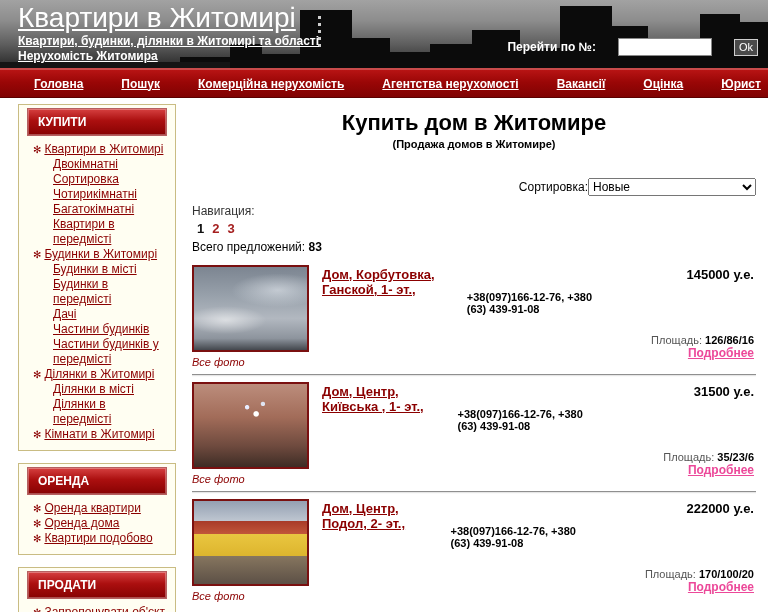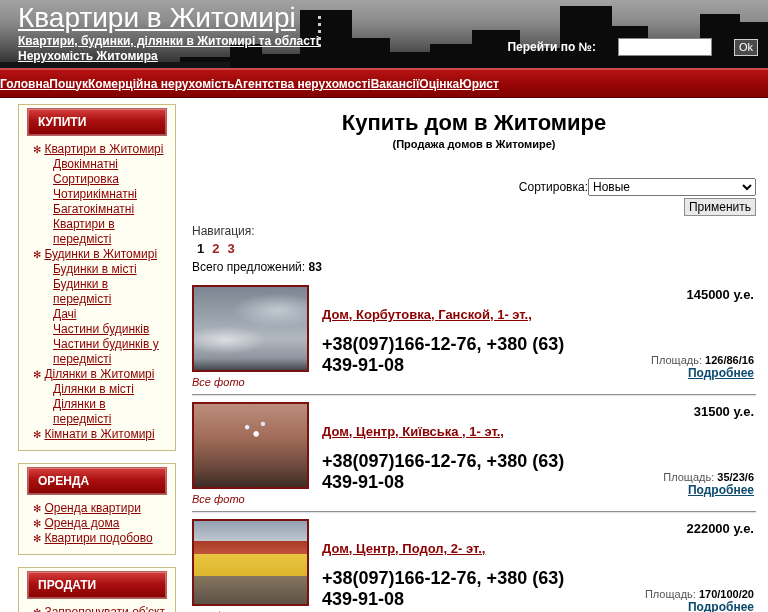--- a/index.html
+++ b/index.html
@@ -41,21 +41,21 @@
     font-size: 11px; padding: 1px 4px; line-height: 13px;
   }
 
   
   .main-nav {
     height: 27px;
     background: linear-gradient(180deg, #b81414 0%, #9a0606 45%, #800202 100%);
     border-top: 2px solid #c94b4b;
     border-bottom: 1px solid #5c0000;
     display: flex; align-items: center;
-    
+    padding-left: 34px; gap: 38px;
   }
   .nav-link {
     color: #fff; font-size: 12px; font-weight: bold;
     text-decoration: underline; white-space: nowrap;
   }
 
   
   .content { display: flex; align-items: flex-start; }
   .sidebar { width: 158px; flex-shrink: 0; margin: 6px 0 0 18px; }
   .main { flex: 1; margin: 0 12px 0 16px; }
@@ -107,34 +107,34 @@
 
   
   .listing { display: flex; padding-top: 5px; }
   .lcol1 { width: 130px; flex-shrink: 0; }
   .photo { width: 113px; height: 83px; border: 2px solid #7a1010; }
   .allphotos {
     font-size: 11px; font-style: italic; color: #8b0000;
     text-decoration: none; display: inline-block; margin-top: 1px;
   }
   .lcol2 {
-    flex: 1; display: flex; flex-direction: column;
-    justify-content: flex-end; padding: 2px 0 14px; gap: 12px;
+    flex: 1; display: flex; flex-direction: row;
+    justify-content: flex-start; padding: 2px 0 14px; gap: 12px;
   }
   .ltitle { font-size: 13px; font-weight: bold; color: #8b0000; text-decoration: underline; }
-  .lphone { font-size: 18px; font-weight: bold; color: #000; }
+  .lphone { font-size: 11px; font-weight: bold; color: #000; margin-top: 24px; }
   .lcol3 {
     width: 160px; flex-shrink: 0; text-align: right;
     display: flex; flex-direction: column; justify-content: space-between;
     padding: 2px 2px 10px 0;
   }
   .lprice { font-size: 13px; font-weight: bold; color: #000; }
   .larea { font-size: 11px; color: #555; }
   .larea b { color: #000; }
-  .lmore { font-size: 12px; font-weight: bold; color: #0c4a6e; text-decoration: underline; display: block; }
+  .lmore { font-size: 12px; font-weight: bold; color: #ec4899; text-decoration: underline; display: block; }
   .sep {
     height: 1px; background: #e6e6e6;
     border-top: 1px solid #8f8f8f; border-bottom: 1px solid #fafafa;
     margin-top: 4px;
   }
 
   
   .photo-cloudy-sky {
     background:
       radial-gradient(ellipse 58px 20px at 28% 64%, rgba(255,255,255,0.55), transparent 70%),
@@ -244,23 +244,20 @@
   <div class="main">
     <div class="page-title">Купить дом в Житомире</div>
     <div class="page-subtitle">(Продажа домов в Житомире)</div>
 
     <div class="sort-row">
       <span>Сортировка:</span>
       <select class="sort-select">
         <option>Новые</option>
       </select>
     </div>
-    <div class="apply-row">
-      <button class="apply-btn">Применить</button>
-    </div>
 
     <div class="nav-label">Навигация:</div>
     <div class="pages">
         <span class="page-current">1</span>
         <a class="page-link">2</a>
         <a class="page-link">3</a>
       </div>
     <div class="total-row">
       <span>Всего предложений:</span>
       <span class="total-value">83</span>

